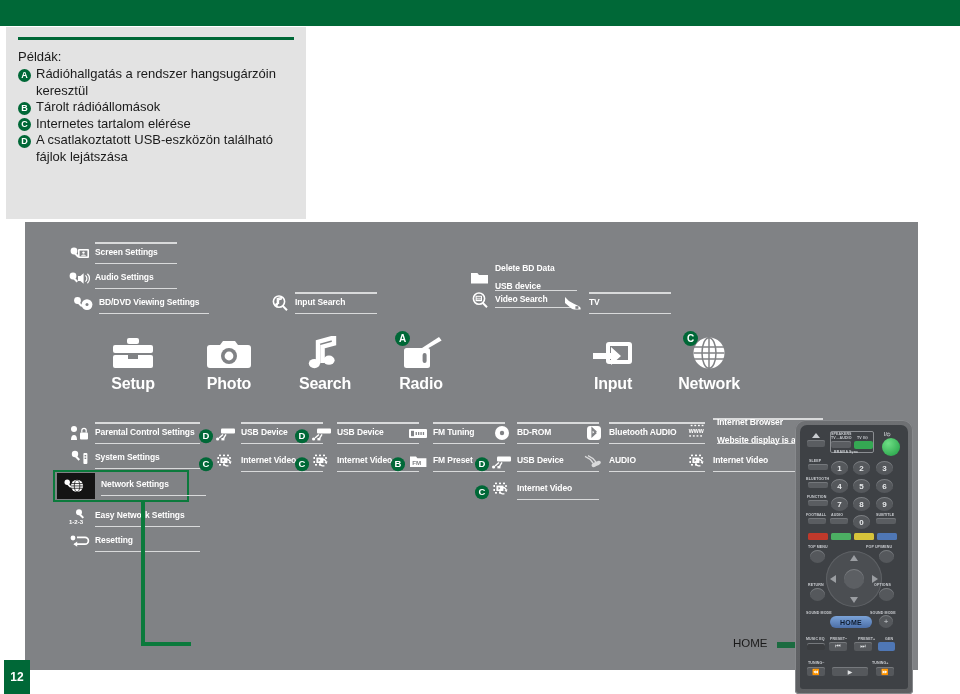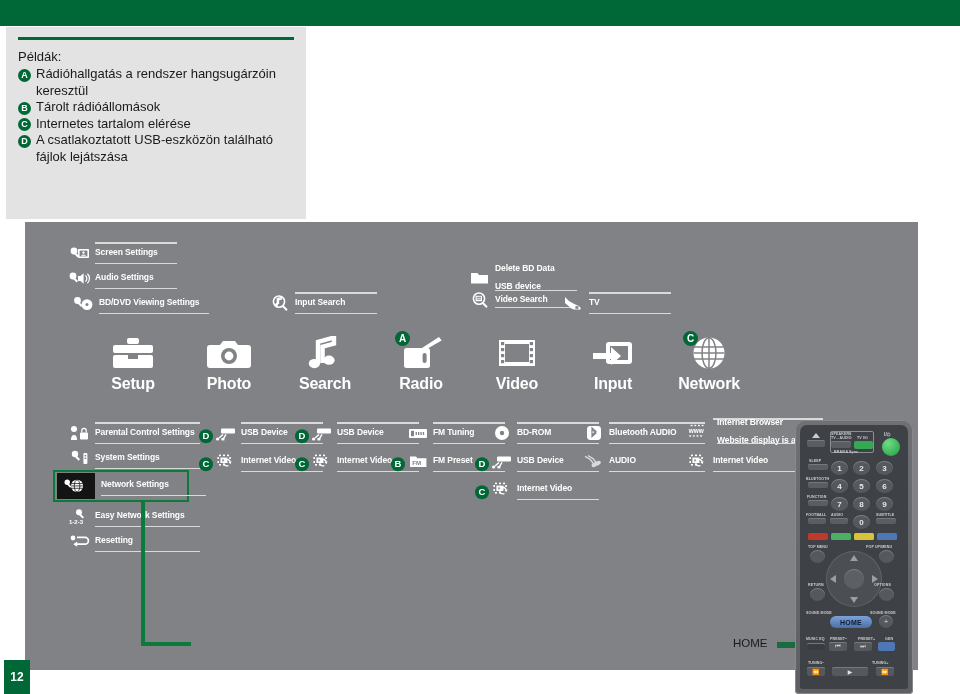--- a/index.html
+++ b/index.html
@@ -338,37 +338,20 @@
       <div class="cico">
         <svg class="g" width="46" height="34" viewBox="0 0 46 34">
             <path d="M24 12 L41 1 l2.6 3.6 L28 13.6z" fill="#fff"></path>
             <rect x="6" y="12" width="26" height="20" rx="2.5" fill="#fff"></rect>
             <rect x="24.6" y="17" width="4" height="10" rx="2" fill="#808285"></rect>
           </svg>
       </div>
       <div class="clbl">Radio</div>
     </div>
 
-    <div class="cat" style="left:446px; top:110px;">
-      <div class="cico">
-        <svg class="g" width="46" height="34" viewBox="0 0 46 34">
-            <rect x="5" y="4" width="36" height="26" fill="#fff"></rect>
-            <rect x="11" y="8" width="24" height="18" fill="#808285"></rect>
-            <rect x="7" y="6" width="3.2" height="3.2" fill="#808285"></rect>
-            <rect x="7" y="12" width="3.2" height="3.2" fill="#808285"></rect>
-            <rect x="7" y="18" width="3.2" height="3.2" fill="#808285"></rect>
-            <rect x="7" y="24" width="3.2" height="3.2" fill="#808285"></rect>
-            <rect x="35.8" y="6" width="3.2" height="3.2" fill="#808285"></rect>
-            <rect x="35.8" y="12" width="3.2" height="3.2" fill="#808285"></rect>
-            <rect x="35.8" y="18" width="3.2" height="3.2" fill="#808285"></rect>
-            <rect x="35.8" y="24" width="3.2" height="3.2" fill="#808285"></rect>
-          </svg>
-      </div>
-      <div class="clbl">Video</div>
-    </div>
 
     <div class="cat" style="left:542px; top:110px;">
       <div class="cico">
         <svg class="g" width="46" height="34" viewBox="0 0 46 34">
             <rect x="16" y="6" width="26" height="22" rx="3" fill="#fff"></rect>
             <rect x="20" y="10" width="18" height="14" fill="#808285"></rect>
             <path d="M3 17 h18 v-6 l10 9 -10 9 v-6 H3z" fill="#fff"></path>
           </svg>
       </div>
       <div class="clbl">Input</div>

